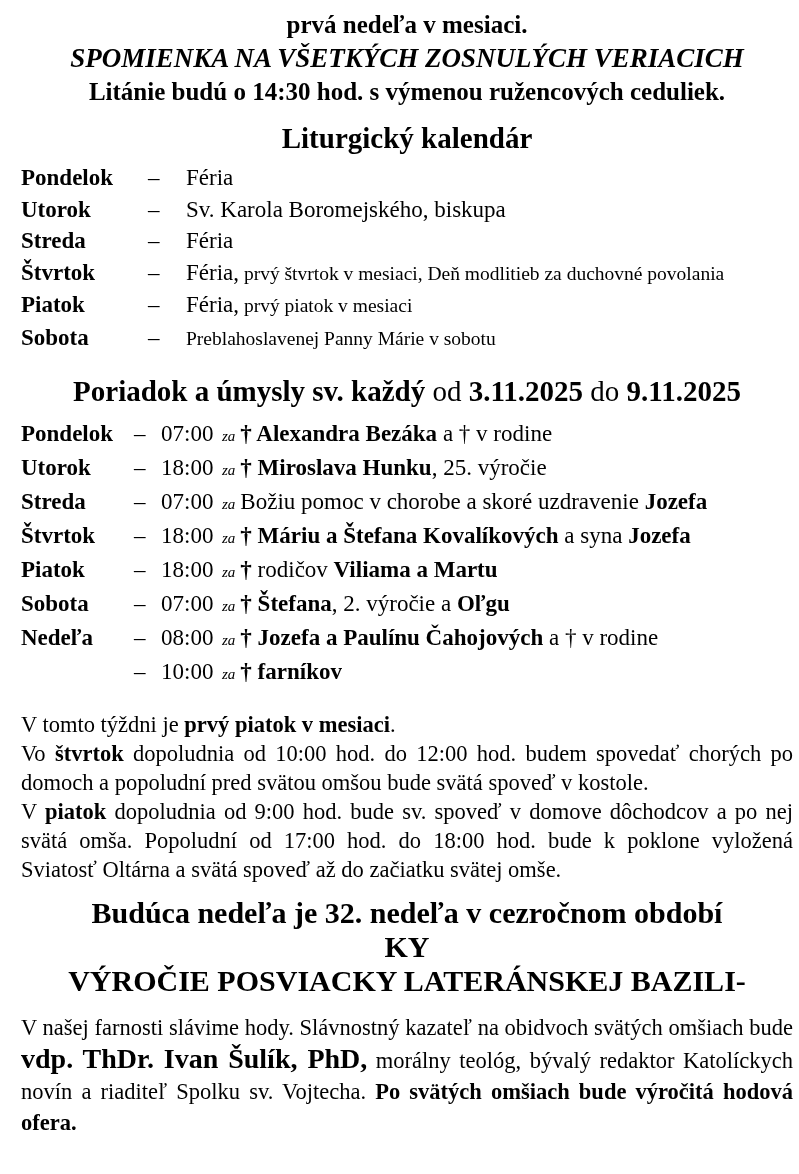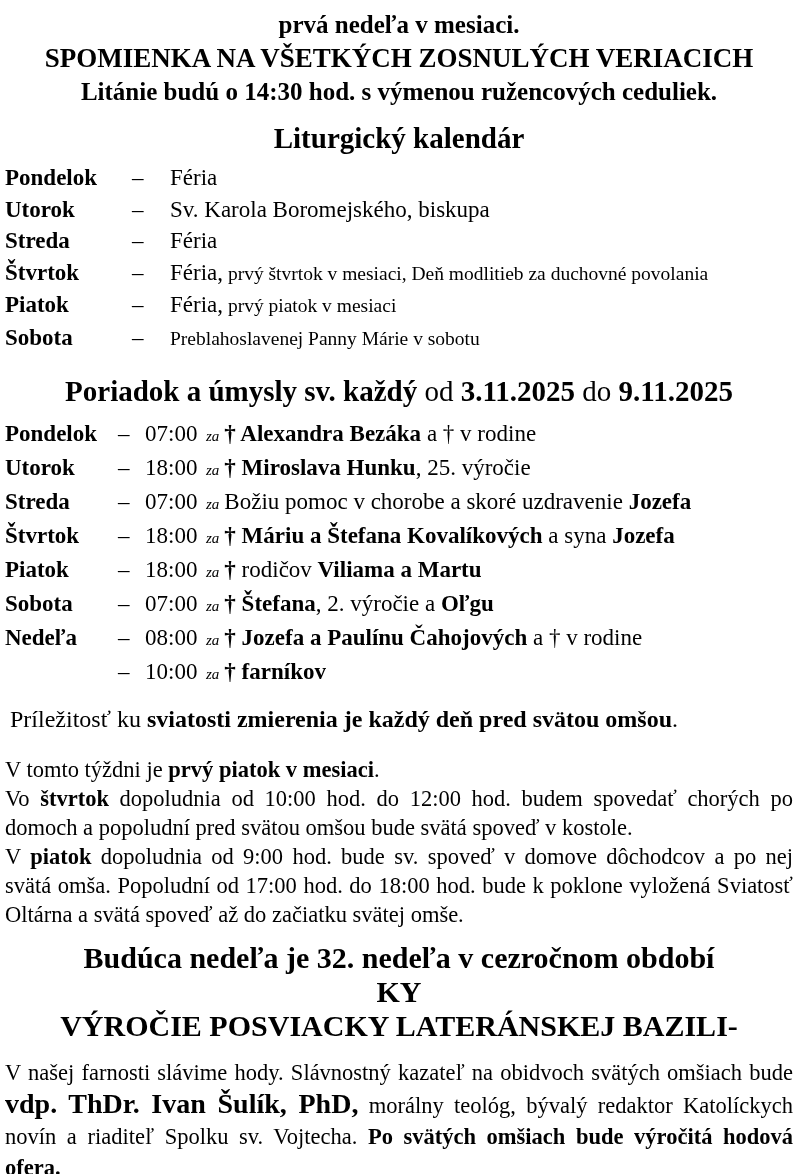--- a/index.html
+++ b/index.html
@@ -1,29 +1,29 @@
 <!DOCTYPE html>
 <html><head>
 <meta charset="utf-8">
 <style>
   html, body { margin: 0; padding: 0; background: #ffffff; }
   .page {
     width: 799px; height: 1174px; box-sizing: border-box;
     background: #ffffff; color: #000000;
     font-family: "Liberation Serif", "DejaVu Serif", serif;
-    padding: 8px 6px 0 5px; overflow: hidden;
+    padding: 8px 6px 0 21px; overflow: hidden;
   }
   .c { text-align: center; }
   .bold { font-weight: bold; }
   .b { font-weight: bold; }
   .sm { font-size: 19.5px; }
   .big { font-size: 28px; font-weight: bold; }
 
   .hdr1 { font-size: 25px; line-height: 33px; }
-  .hdr2 { font-size: 27px; line-height: 34px; }
+  .hdr2 { font-size: 27px; line-height: 34px; font-style: italic; }
   .hdr3 { font-size: 25px; line-height: 33px; }
 
   .cal-title { font-size: 29px; line-height: 37px; margin-top: 12px; text-align: center; }
   .cal { margin-top: 5px; }
   .cal-row { font-size: 23px; line-height: 31.5px; white-space: nowrap; }
   .cal-day  { display: inline-block; width: 127px; font-weight: bold; }
   .cal-dash { display: inline-block; width: 38px; }
 
   .mass-title { font-size: 29px; line-height: 40px; margin-top: 17px; }
   .mass { margin-top: 7px; }
@@ -98,21 +98,20 @@
       <span class="m-day">Sobota</span><span class="m-dash">–</span><span class="m-time">07:00</span><span class="m-za">za</span><span><span class="b">† Štefana</span><span>, 2. výročie a </span><span class="b">Oľgu</span></span>
     </div>
     <div class="mass-row">
       <span class="m-day">Nedeľa</span><span class="m-dash">–</span><span class="m-time">08:00</span><span class="m-za">za</span><span><span class="b">† Jozefa a Paulínu Čahojových</span><span> a † v rodine</span></span>
     </div>
     <div class="mass-row">
       <span class="m-day"></span><span class="m-dash">–</span><span class="m-time">10:00</span><span class="m-za">za</span><span><span class="b">† farníkov</span></span>
     </div>
   </div>
 
-  <div class="confession"><span>Príležitosť ku </span><span class="b">sviatosti zmierenia je každý deň pred svätou omšou</span><span>.</span></div>
 
   <p class="para p1"><span>V tomto týždni je </span><span class="b">prvý piatok v mesiaci</span><span>.</span></p>
   <p class="para just"><span>Vo </span><span class="b">štvrtok</span><span> dopoludnia od 10:00 hod. do 12:00 hod. budem spovedať chorých po domoch a popoludní pred svätou omšou bude svätá spoveď v kostole.</span></p>
   <p class="para just"><span>V </span><span class="b">piatok</span><span> dopoludnia od 9:00 hod. bude sv. spoveď v domove dôchodcov a po nej svätá omša. Popoludní od 17:00 hod. do 18:00 hod. bude k poklone vyložená Sviatosť Oltárna a svätá spoveď až do začiatku svätej omše.</span></p>
 
   <div class="c ns-line ns1">Budúca nedeľa je 32. nedeľa v cezročnom období</div>
   <div class="c ns-line">KY</div>
   <div class="c ns-line">VÝROČIE POSVIACKY LATERÁNSKEJ BAZILI-</div>
 
   <p class="para just hody"><span>V našej farnosti slávime hody. Slávnostný kazateľ na obidvoch svätých omšiach bude </span><span class="big">vdp. ThDr. Ivan Šulík, PhD,</span><span> morálny teológ, bývalý redaktor Katolíckych novín a riaditeľ Spolku sv. Vojtecha. </span><span class="b">Po svätých omšiach bude výročitá hodová ofera.</span></p>

